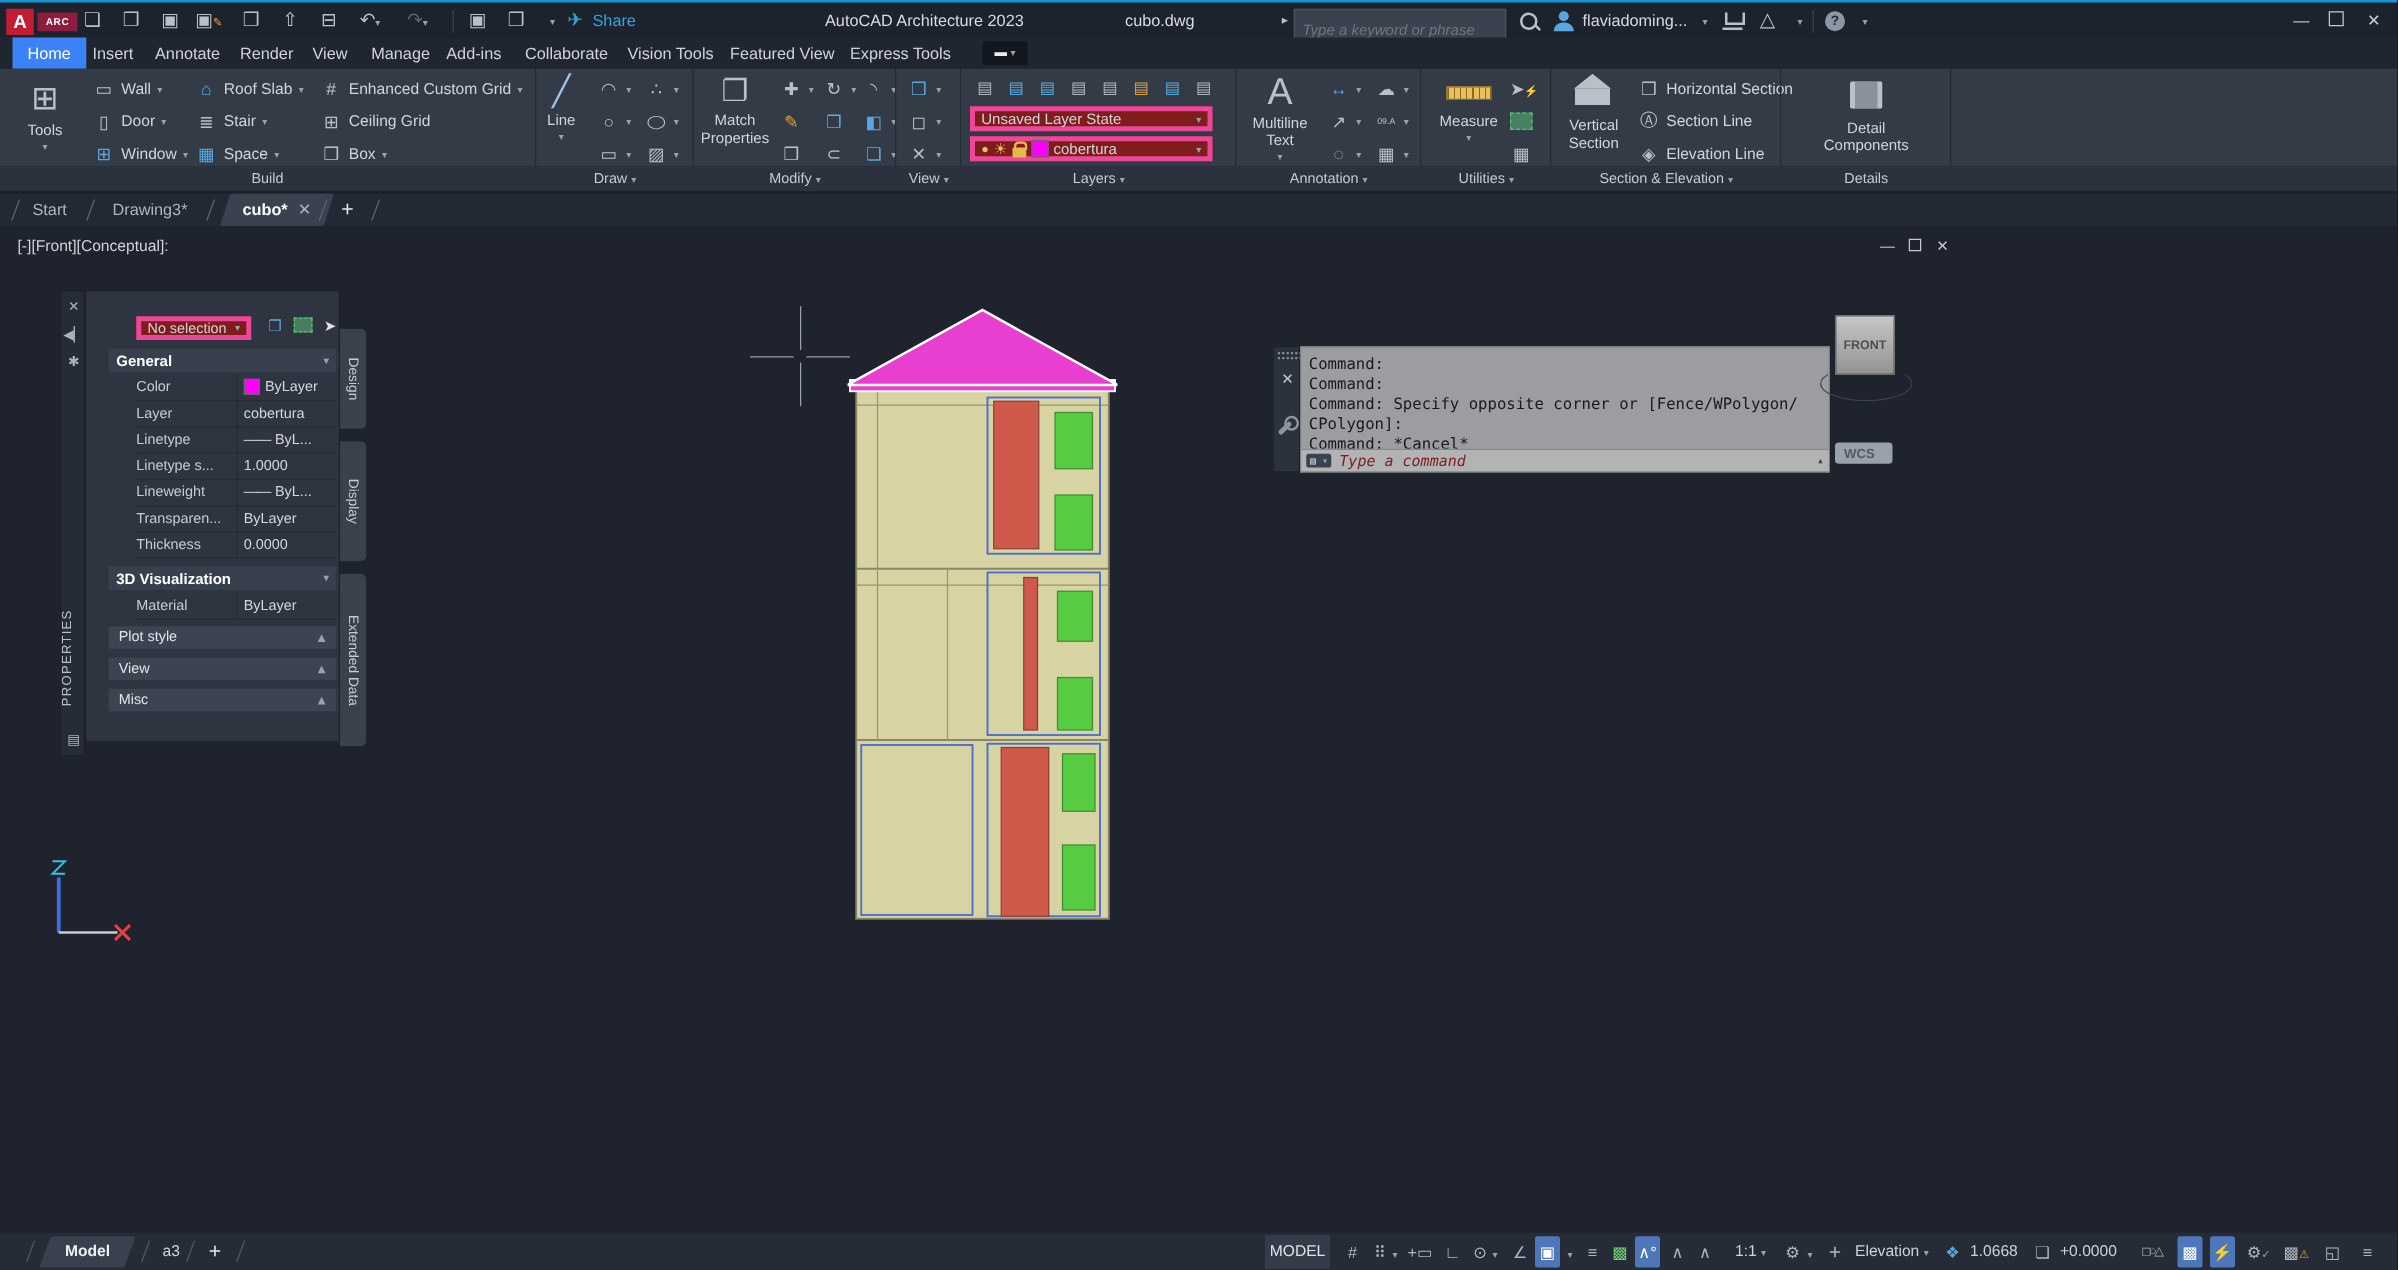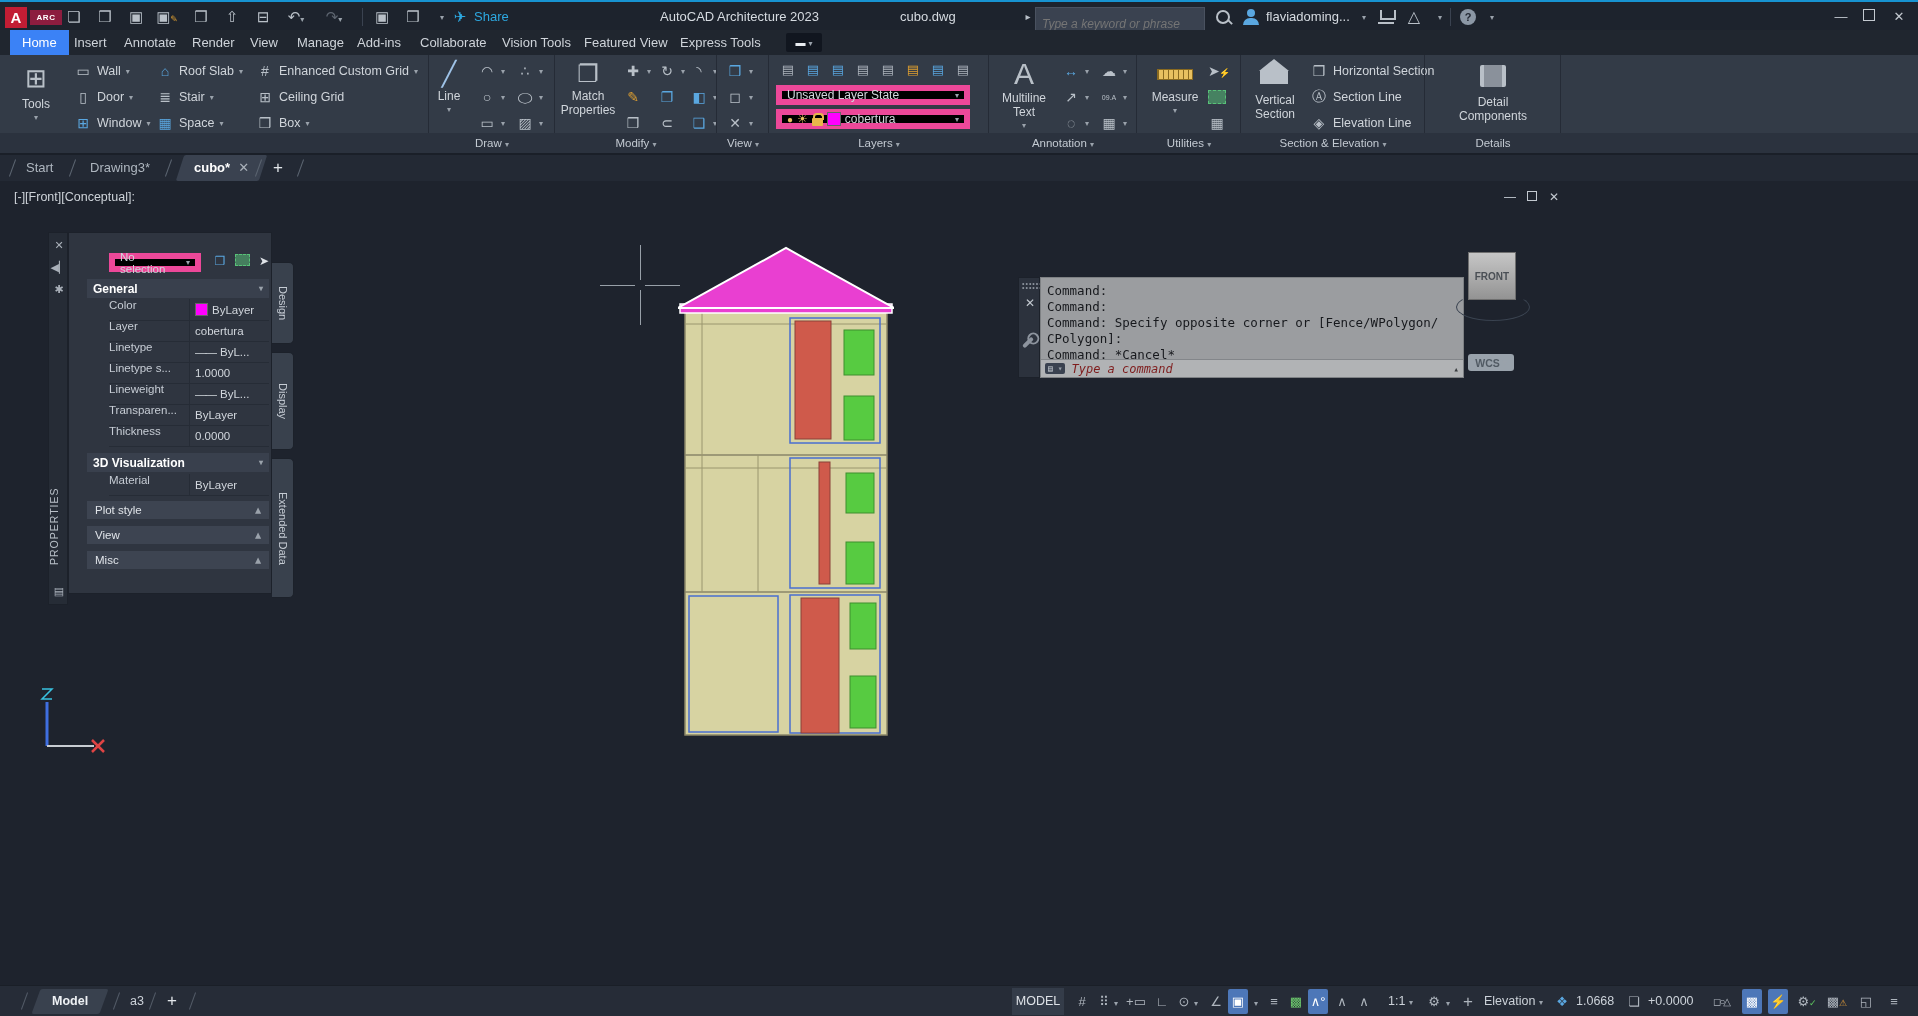--- a/index.html
+++ b/index.html
@@ -33,21 +33,21 @@
   
   .ribbon{position:absolute;left:0;top:55px;width:1918px;height:78px;background:#333b47;}
   .riblabels{position:absolute;left:0;top:133px;width:1918px;height:20px;background:#2b323e;border-bottom:2px solid #1a1f28;box-sizing:content-box;}
   .plab{position:absolute;top:0;height:20px;line-height:20px;text-align:center;color:#c3cad2;font-size:11.5px;white-space:nowrap;}
   .rsep{position:absolute;top:0px;width:1px;height:98px;background:#252b36;}
   .bigbtn{position:absolute;display:flex;flex-direction:column;align-items:center;color:#d0d5db;font-size:12px;text-align:center;line-height:14px;}
   .bigbtn .bic{font-size:24px;color:#b9c0c8;line-height:30px;}
   .pi{position:absolute;height:24px;display:flex;align-items:center;gap:5px;color:#d0d5db;font-size:12.5px;white-space:nowrap;}
   .pi .ig{width:18px;text-align:center;font-size:14px;color:#b9c0c8;}
   .blueic{color:#5aa7e0 !important;}
-  .combo{position:absolute;background:#000000;border:6px solid #ec4899;color:#d0d5db;font-size:12px;display:flex;align-items:center;padding:0 5px;box-sizing:border-box;gap:4px;}
+  .combo{position:absolute;background:#7f1d1d;border:4px solid #ec4899;color:#d0d5db;font-size:12px;display:flex;align-items:center;padding:0 5px;box-sizing:border-box;gap:4px;}
   .combo .grow{flex:1;}
   .swatch{display:inline-block;width:12px;height:12px;background:#ff00ff;border:1px solid #666;}
   .ruler{display:inline-block;width:34px;height:9px;background:#e8c060;background-image:repeating-linear-gradient(90deg,#8a6a20 0 1px,transparent 1px 5px);border:1px solid #8a6a20;}
   .house-ic{position:relative;width:30px;height:24px;}
   .house-ic::before{content:"";position:absolute;left:0;top:10px;width:28px;height:13px;background:#b9c0c8;}
   .house-ic::after{content:"";position:absolute;left:-1px;top:-2px;border-left:15px solid transparent;border-right:15px solid transparent;border-bottom:12px solid #b9c0c8;}
   .selgreen{display:inline-block;width:16px;height:12px;background:#58c27888;border:1px dashed #58c278;}
   .panelic{display:inline-block;width:26px;height:22px;background:#b9c0c8;border-radius:2px;background-image:linear-gradient(#8a919b 0 0);background-size:18px 3px;background-repeat:repeat-y;background-position:4px 4px;}
   
   .doctabs{position:absolute;left:0;top:155px;width:1918px;height:26px;background:#232934;}
@@ -60,21 +60,21 @@
   .canvas{position:absolute;left:0;top:181px;width:1766px;height:804px;background:#1e232d;}
   .vplabel{position:absolute;left:14px;top:9px;font-size:12.5px;color:#ced3d9;}
   .vpctl{position:absolute;top:8px;width:20px;height:16px;color:#c3c9d0;font-size:12px;text-align:center;line-height:16px;}
   .chline{position:absolute;background:#98a0a8;}
   
   .palette{position:absolute;left:48px;top:51px;width:246px;height:373px;}
   .pal-strip{position:absolute;left:0;top:0;width:20px;height:373px;background:#262c36;border:1px solid #1c212a;box-sizing:border-box;}
   .pal-body{position:absolute;left:20px;top:0;width:204px;height:362px;background:#2f3540;border:1px solid #1c212a;box-sizing:border-box;}
   .strip-ic{position:absolute;left:0;width:20px;text-align:center;color:#aab1ba;font-size:11px;}
   .pal-vtitle{position:absolute;left:-1px;top:238px;width:20px;height:110px;writing-mode:vertical-rl;transform:rotate(180deg);color:#b9c0c8;font-size:10.5px;letter-spacing:1px;text-align:center;}
-  .prow{position:absolute;left:40px;width:160px;height:21px;border-bottom:1px solid #262c36;font-size:11.5px;display:flex;}
+  .prow{position:absolute;left:40px;width:160px;height:21px;border-bottom:1px solid #262c36;font-size:11.5px;display:flex;align-items:center;}
   .prow .plabel{width:80px;color:#c6ccd4;overflow:hidden;white-space:nowrap;}
   .prow .pval{flex:1;color:#d2d7dd;display:flex;align-items:center;gap:4px;border-left:1px solid #262c36;padding-left:5px;height:100%;white-space:nowrap;overflow:hidden;}
   .phead{position:absolute;left:18px;width:182px;height:19px;background:#39404d;color:#fff;font-weight:bold;font-size:12px;display:flex;align-items:center;padding:0 6px;box-sizing:border-box;}
   .pbar{position:absolute;left:18px;width:182px;height:18px;background:#3d4451;color:#e0e4e9;font-size:11.5px;display:flex;align-items:center;padding:0 8px;box-sizing:border-box;}
   .ptab{position:absolute;left:224px;width:21px;background:#39414d;border:1px solid #1c212a;border-left:none;border-radius:0 5px 5px 0;writing-mode:vertical-rl;color:#c6ccd4;font-size:11px;display:flex;align-items:center;justify-content:center;}
   .qsic{position:absolute;top:21px;width:18px;height:16px;font-size:12px;text-align:center;}
   .minidrop{position:absolute;left:40px;top:20px;width:92px;height:19px;}
   
   .cmdstrip{position:absolute;left:1018px;top:96px;width:22px;height:101px;background:#2c323d;border:1px solid #1c212a;box-sizing:border-box;}
   .cmdpanel{position:absolute;left:1040px;top:96px;width:424px;height:101px;background:#9b9da0;border:1px solid #7e8184;box-sizing:border-box;font-family:"DejaVu Sans Mono",monospace;}
@@ -382,20 +382,21 @@
     <div class="rsep" style="left:1424px"></div>
 
     <div class="bigbtn" style="left:1458px;top:6px;width:70px">
       <span class="panelic" style="margin:4px 0 8px"></span>
       <span>Detail Components</span>
     </div>
     <div class="rsep" style="left:1560px"></div>
   </div>
 
   <div class="riblabels">
+    <span class="plab" style="left:0;width:428px">Build</span>
     <span class="plab" style="left:430px;width:124px"><span>Draw</span> <span class="dd">▾</span></span>
     <span class="plab" style="left:556px;width:160px"><span>Modify</span> <span class="dd">▾</span></span>
     <span class="plab" style="left:718px;width:50px"><span>View</span> <span class="dd">▾</span></span>
     <span class="plab" style="left:770px;width:218px"><span>Layers</span> <span class="dd">▾</span></span>
     <span class="plab" style="left:990px;width:146px"><span>Annotation</span> <span class="dd">▾</span></span>
     <span class="plab" style="left:1138px;width:102px"><span>Utilities</span> <span class="dd">▾</span></span>
     <span class="plab" style="left:1242px;width:182px"><span>Section &amp; Elevation</span> <span class="dd">▾</span></span>
     <span class="plab" style="left:1426px;width:134px">Details</span>
   </div>
 

